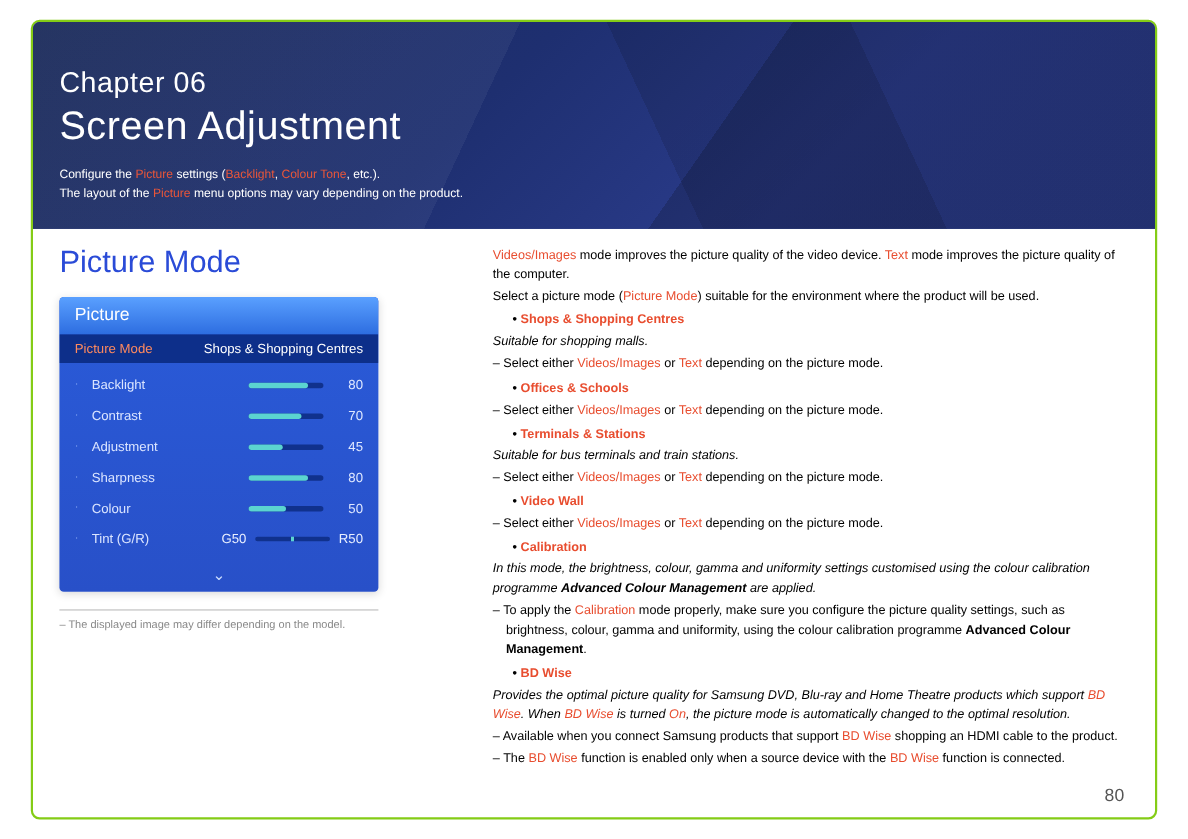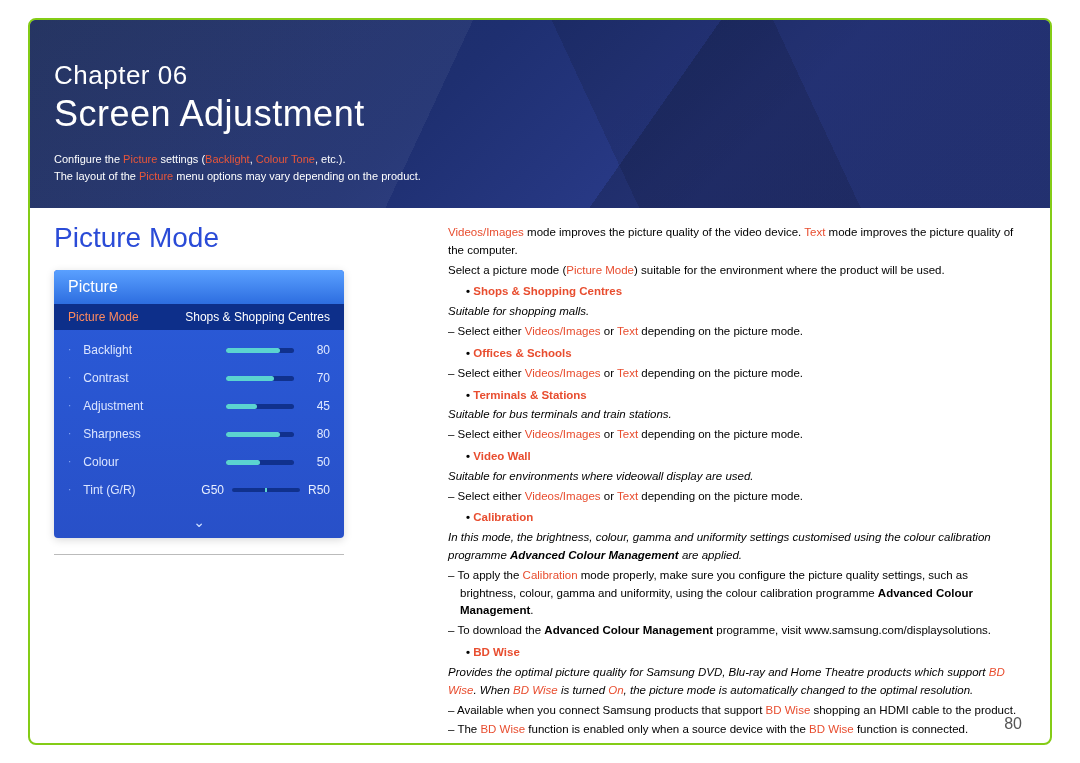--- a/index.html
+++ b/index.html
@@ -232,20 +232,21 @@
                 <span>G50</span>
                 <span class="tint-track"></span>
                 <span>R50</span>
               </span>
             </div>
           </div>
         <div class="osd-chevron">⌄</div>
       </div>
 
       <hr class="hr">
+      <div class="footnote">– <span>The displayed image may differ depending on the model.</span></div>
     </div>
 
     <div class="right-col">
       <p>
         <span class="red">Videos/Images</span><span> mode improves the picture quality of the video device. </span><span class="red">Text</span><span> mode improves the picture quality of the computer.</span>
       </p>
       <p>
         <span>Select a picture mode (</span><span class="red">Picture Mode</span><span>) suitable for the environment where the product will be used.</span>
       </p>
 
@@ -259,35 +260,31 @@
             <div class="bullet1"><span class="red b">Offices &amp; Schools</span></div>
             <p class="dash"><span>Select either </span><span class="red">Videos/Images</span><span> or </span><span class="red">Text</span><span> depending on the picture mode.</span></p>
           </div>
           <div>
             <div class="bullet1"><span class="red b">Terminals &amp; Stations</span></div>
             <p class="sub">Suitable for bus terminals and train stations.</p>
             <p class="dash"><span>Select either </span><span class="red">Videos/Images</span><span> or </span><span class="red">Text</span><span> depending on the picture mode.</span></p>
           </div>
           <div>
             <div class="bullet1"><span class="red b">Video Wall</span></div>
-            <p class="sub">Suitable for environments where videowall display are used.</p>
             <p class="dash"><span>Select either </span><span class="red">Videos/Images</span><span> or </span><span class="red">Text</span><span> depending on the picture mode.</span></p>
           </div>
         </div>
 
       <div class="bullet1"><span class="red b">Calibration</span></div>
       <p class="sub">
         <span>In this mode, the brightness, colour, gamma and uniformity settings customised using the colour calibration programme </span><span class="b">Advanced Colour Management</span><span> are applied.</span>
       </p>
       <p class="dash">
         <span>To apply the </span><span class="red">Calibration</span><span> mode properly, make sure you configure the picture quality settings, such as brightness, colour, gamma and uniformity, using the colour calibration programme </span><span class="b">Advanced Colour Management</span><span>.</span>
       </p>
-      <p class="dash">
-        <span>To download the </span><span class="b">Advanced Colour Management</span><span> programme, visit www.samsung.com/displaysolutions.</span>
-      </p>
 
       <div class="bullet1"><span class="red b">BD Wise</span></div>
       <p class="sub">
         <span>Provides the optimal picture quality for Samsung DVD, Blu-ray and Home Theatre products which support </span><span class="red">BD Wise</span><span>. When </span><span class="red">BD Wise</span><span> is turned </span><span class="red">On</span><span>, the picture mode is automatically changed to the optimal resolution.</span>
       </p>
       <p class="dash">
         <span>Available when you connect Samsung products that support </span><span class="red">BD Wise</span><span> shopping an HDMI cable to the product.</span>
       </p>
       <p class="dash">
         <span>The </span><span class="red">BD Wise</span><span> function is enabled only when a source device with the </span><span class="red">BD Wise</span><span> function is connected.</span>

